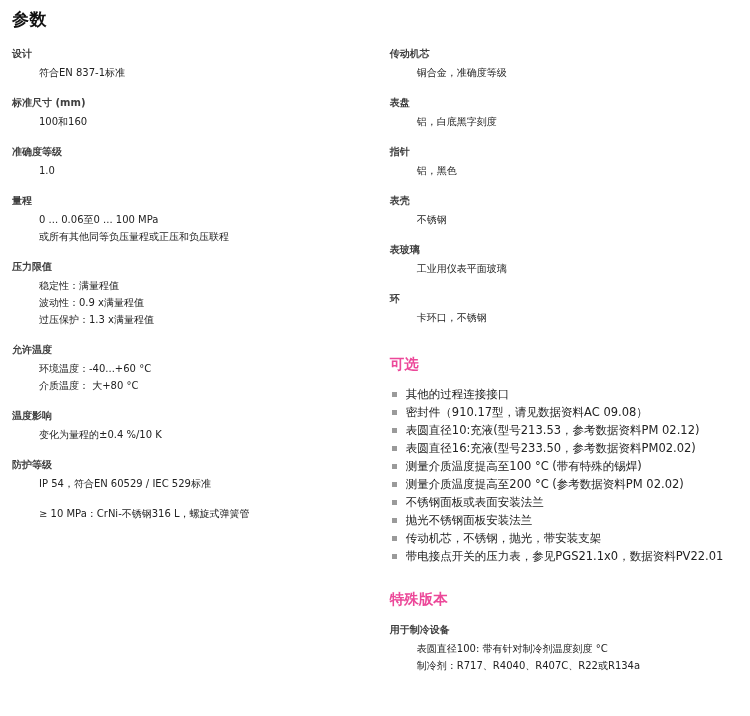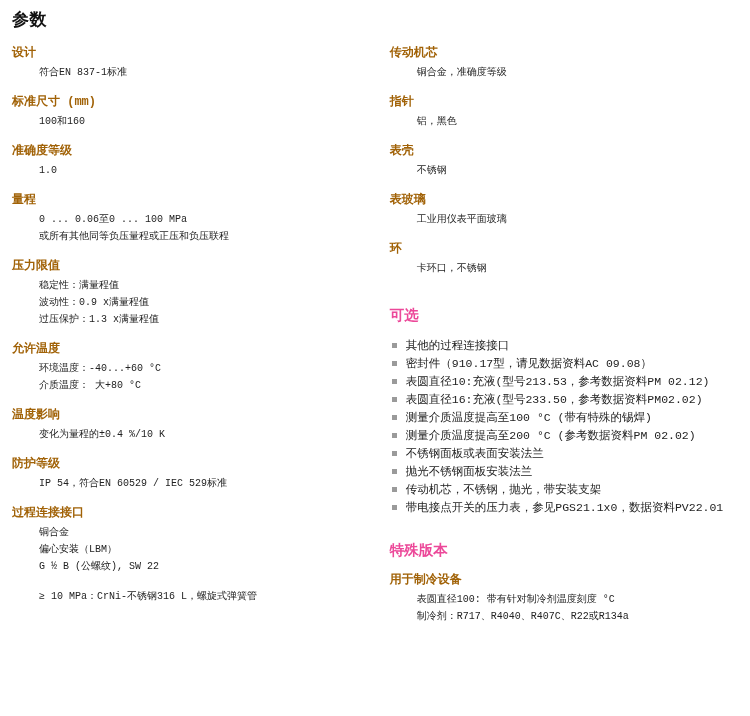--- a/index.html
+++ b/index.html
@@ -14,21 +14,20 @@
     color: #1a1a1a;
     position: relative;
     overflow: hidden;
   }
   .page {
     position: relative;
     width: 750px;
     height: 716px;
     box-sizing: border-box;
     padding: 8px 20px 0 10px;
-    font-family: Liberation Mono, monospace;
   }
   .page-title {
     font-size: 17px;
     font-weight: bold;
     color: #111;
     margin: 0 0 14px 2px;
     letter-spacing: 0.5px;
   }
   .columns {
     display: flex;
@@ -41,23 +40,23 @@
   }
   .col-right {
     width: 375px;
     padding-left: 25px;
     box-sizing: border-box;
   }
   .block {
     margin-bottom: 13px;
   }
   .block-term {
-    font-size: 12px;
+    font-size: 10px;
     font-weight: bold;
-    color: #a16207;
+    color: #404040;
     line-height: 17px;
     margin-bottom: 2px;
   }
   .block-line {
     font-size: 10px;
     color: #222;
     line-height: 17px;
     margin-left: 27px;
   }
   .section-head {
@@ -139,40 +138,38 @@
       <div class="block">
         <div class="block-term">温度影响</div>
         <div class="block-line">变化为量程的±0.4 %/10 K</div>
       </div>
 
       <div class="block">
         <div class="block-term">防护等级</div>
         <div class="block-line">IP 54，符合EN 60529 / IEC 529标准</div>
       </div>
 
-      <div class="block">
-        <div class="block-term">过程连接接口</div>
-        <div class="block-line">铜合金</div>
-        <div class="block-line">偏心安装（LBM）</div>
-        <div class="block-line">G ½ B (公螺纹), SW 22</div>
-      </div>
 
       <div class="block">
         <div class="block-line">≥ 10 MPa：CrNi-不锈钢316 L，螺旋式弹簧管</div>
       </div>
 
     </div>
 
     <div class="col-right">
 
       <div class="block">
         <div class="block-term">传动机芯</div>
         <div class="block-line">铜合金，准确度等级</div>
       </div>
 
+      <div class="block">
+        <div class="block-term">表盘</div>
+        <div class="block-line">铝，白底黑字刻度</div>
+      </div>
 
       <div class="block">
         <div class="block-term">指针</div>
         <div class="block-line">铝，黑色</div>
       </div>
 
       <div class="block">
         <div class="block-term">表壳</div>
         <div class="block-line">不锈钢</div>
       </div>

